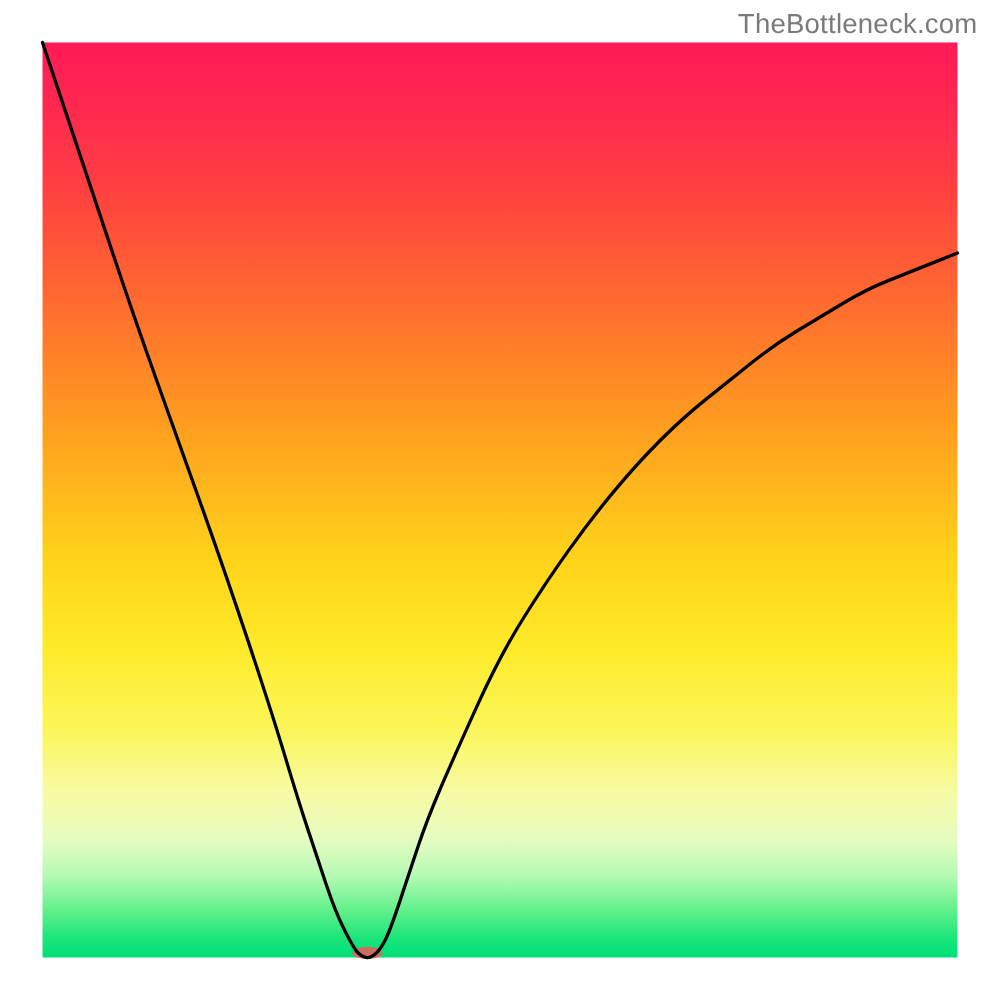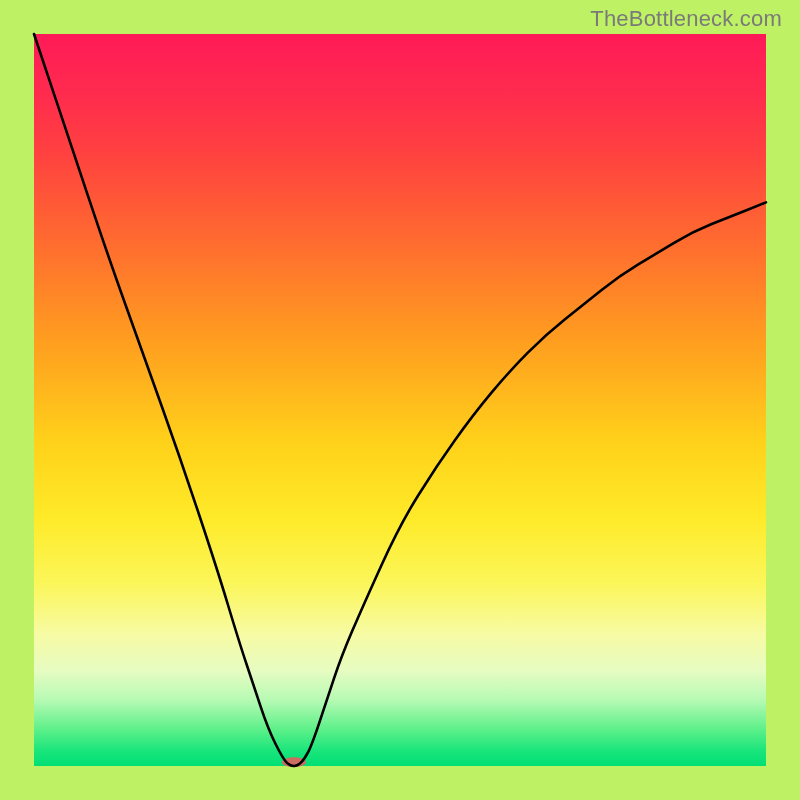--- a/index.html
+++ b/index.html
@@ -10,21 +10,21 @@
     background: #000000;
     overflow: hidden;
     font-family: Arial, Helvetica, sans-serif;
   }
   .frame {
     position: absolute;
     top: 0;
     left: 0;
     width: 800px;
     height: 800px;
-    background: #bef264;
+    background: #ffffff;
   }
   .plot-area {
     position: absolute;
     left: 34px;
     top: 34px;
     width: 732px;
     height: 732px;
     
     background: linear-gradient(
       to bottom,

